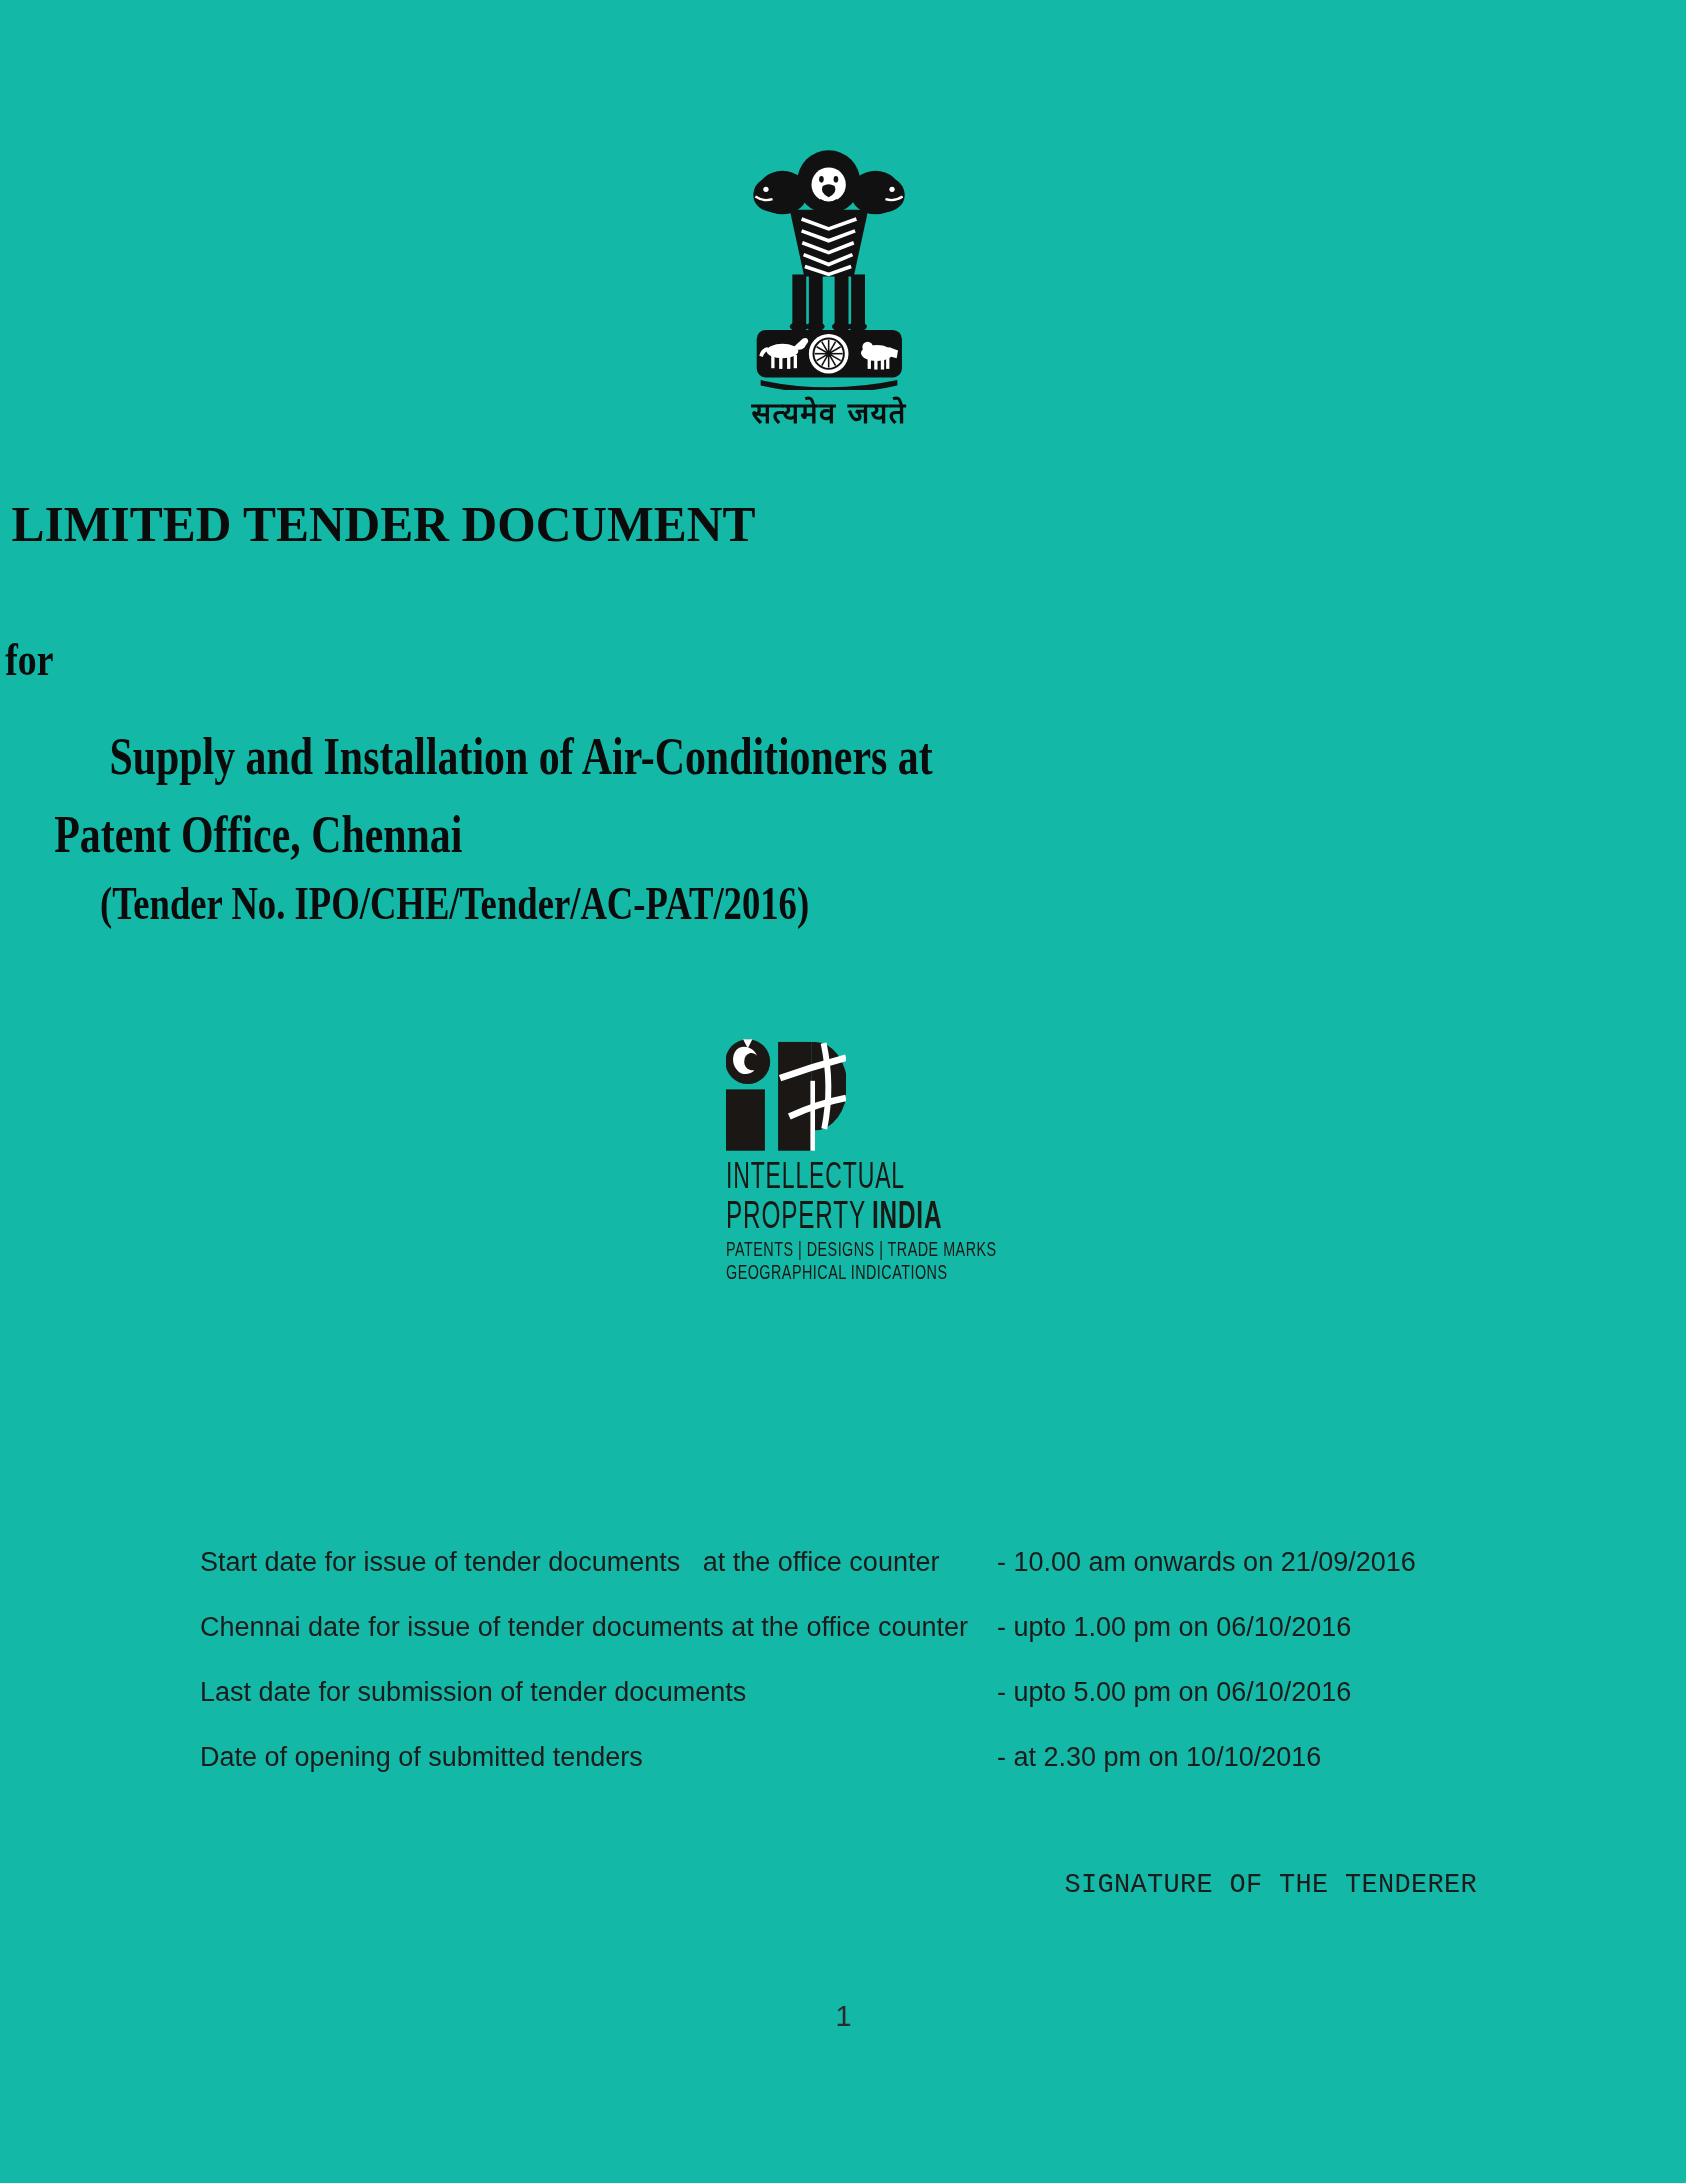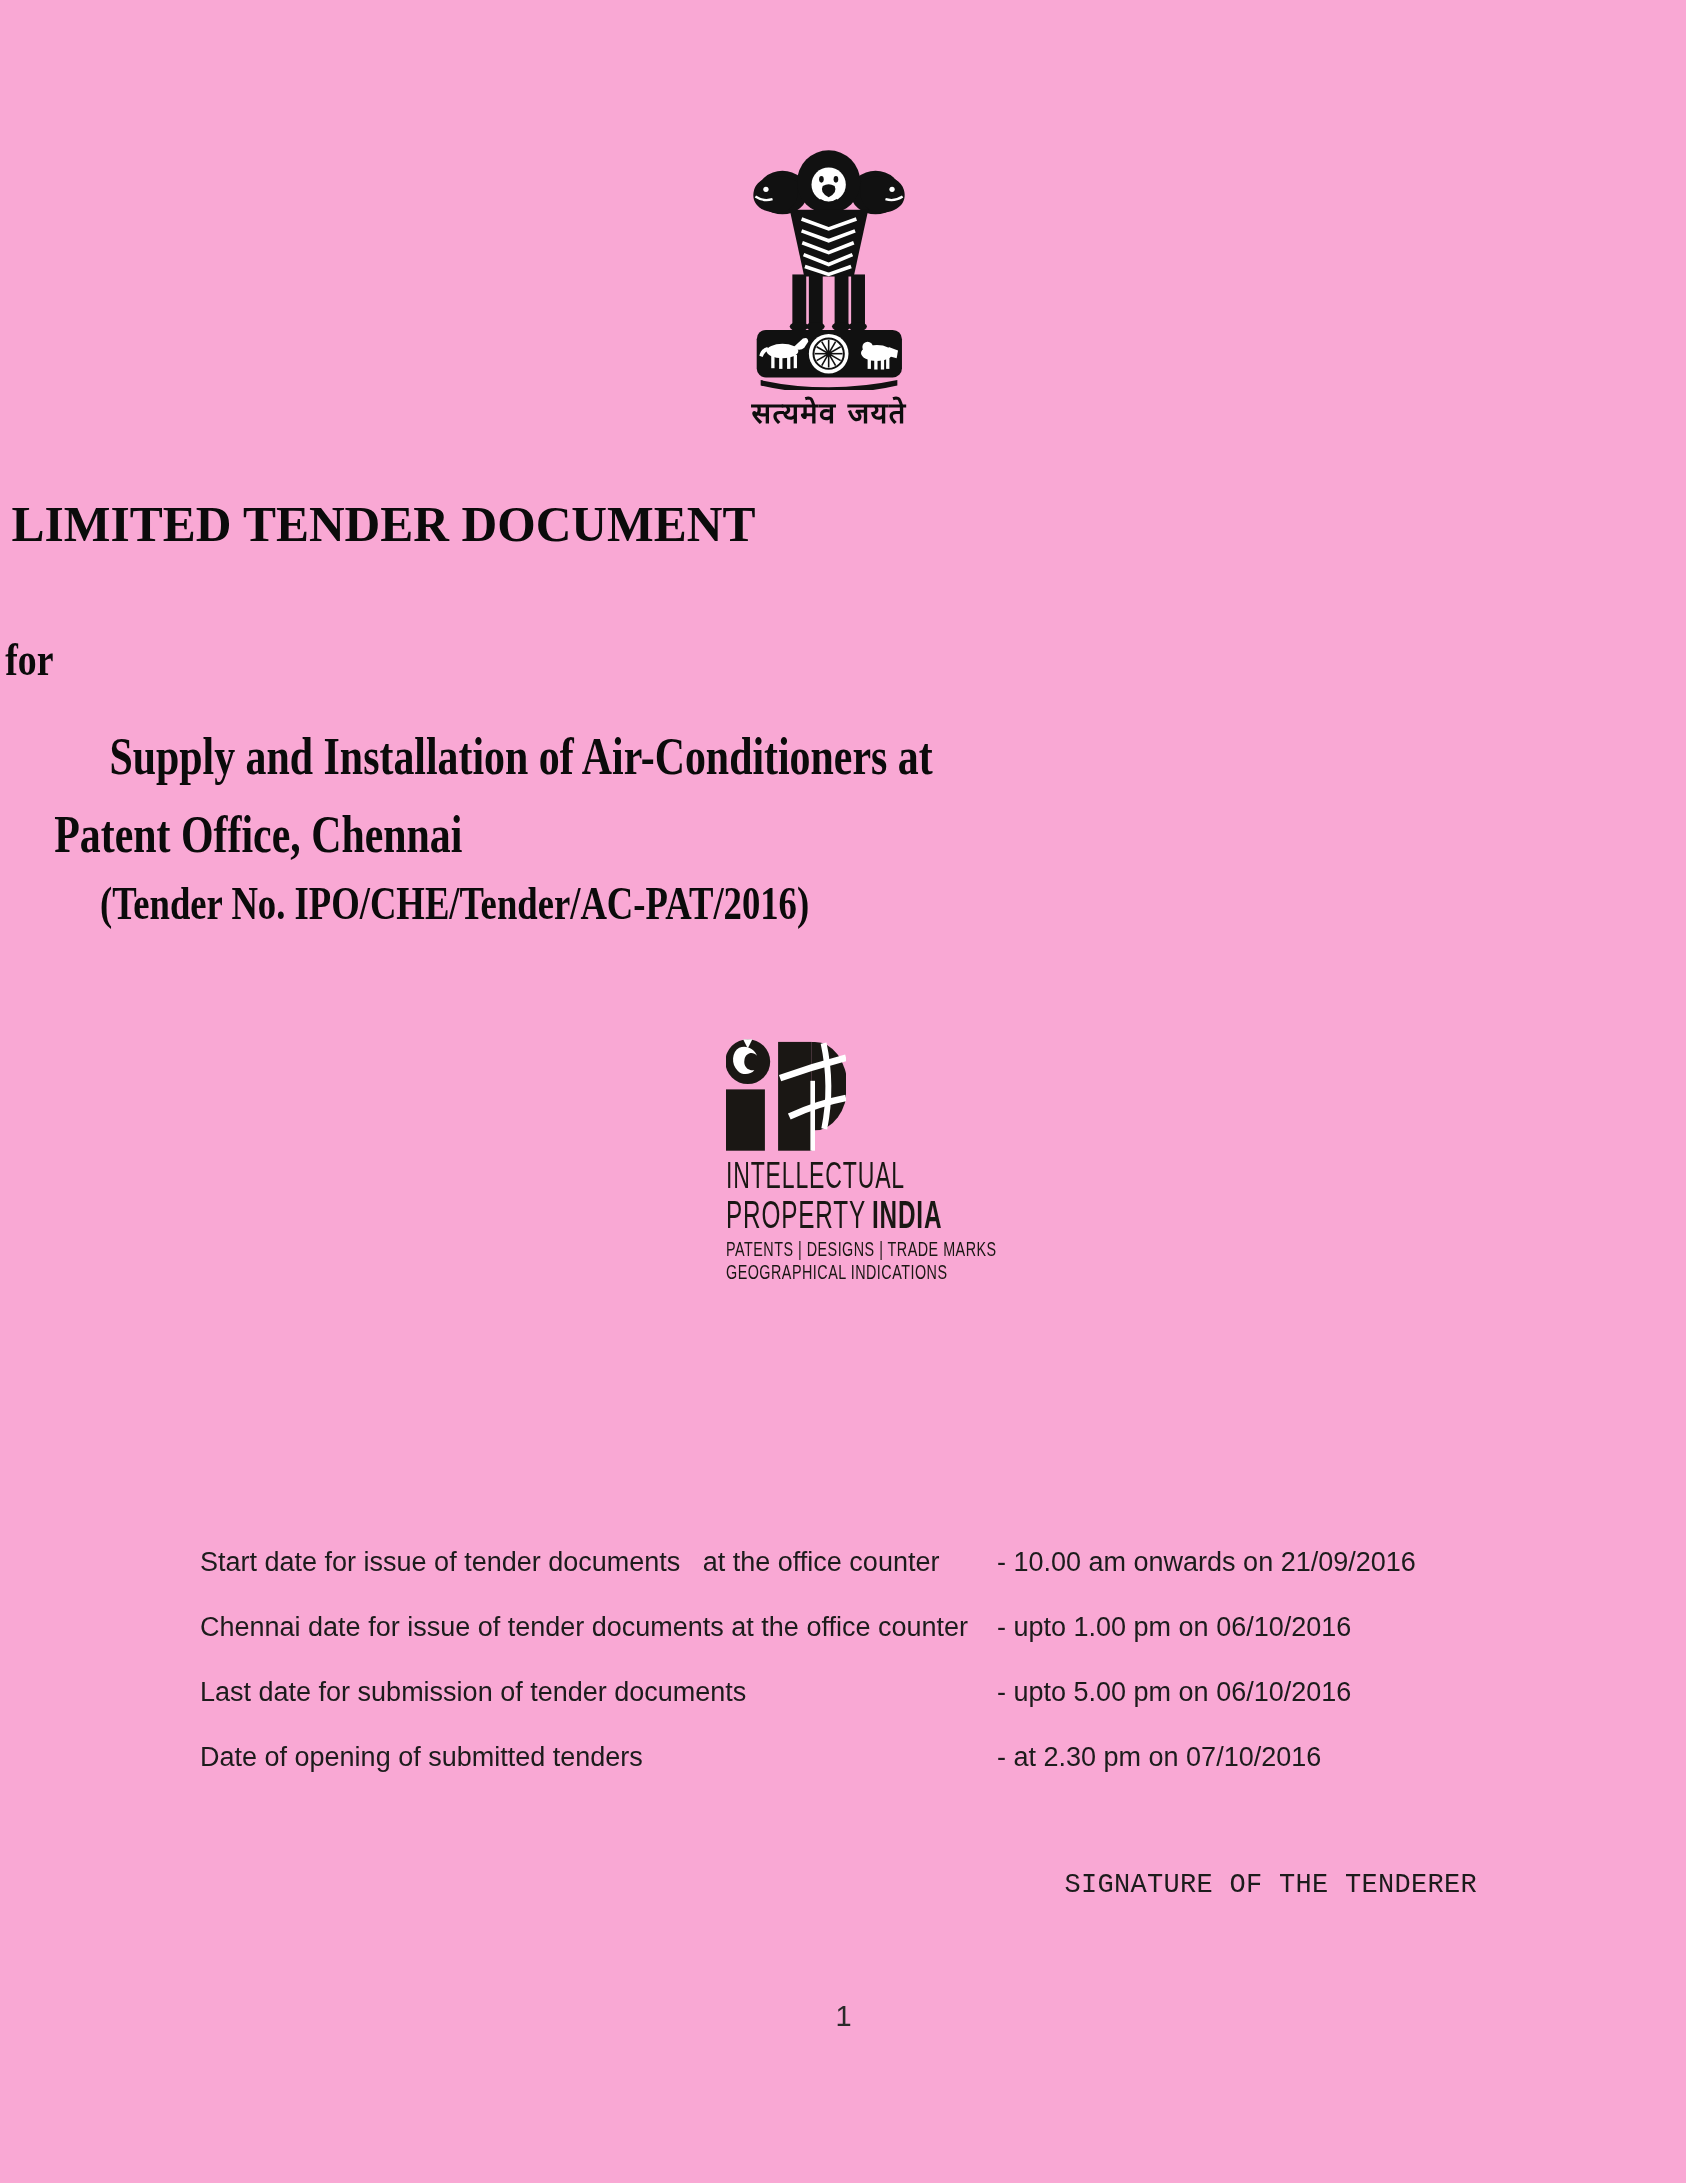--- a/index.html
+++ b/index.html
@@ -1,19 +1,19 @@
 <!DOCTYPE html>
 <html style="font-size:10.6px"><head>
 <meta charset="utf-8">
 <style>
   * { margin:0; padding:0; box-sizing:border-box; }
   html,body { background:#888; }
   .page {
     position:relative; width:1687px; height:2183px;
-    background:#f9a8d4; margin:0 auto; overflow:hidden;
+    background:#14b8a6; margin:0 auto; overflow:hidden;
     font-family:"Liberation Sans","DejaVu Sans",sans-serif;
     color:#1f1f1f;
   }
   
   .emblem-wrap { position:absolute; left:718px; top:149px; width:222px; text-align:center; }
   .emblem-svg { display:block; width:222px; height:241px; }
   .motto {
     position:absolute; left:718px; top:392px; width:222px; text-align:center;
     font-family:"DejaVu Sans",sans-serif; font-weight:bold; font-size:29px; color:#0d0d0d;
     letter-spacing:1.3px; white-space:pre;
@@ -210,21 +210,21 @@
     <div class="sched-row">
       <span class="sched-label">Chennai date for issue of tender documents at the office counter</span>
       <span class="sched-value">- upto 1.00 pm on 06/10/2016</span>
     </div>
     <div class="sched-row">
       <span class="sched-label">Last date for submission of tender documents</span>
       <span class="sched-value">- upto 5.00 pm on 06/10/2016</span>
     </div>
     <div class="sched-row">
       <span class="sched-label">Date of opening of submitted tenders</span>
-      <span class="sched-value">- at 2.30 pm on 07/10/2016</span>
+      <span class="sched-value">- at 2.30 pm on 10/10/2016</span>
     </div>
   </div>
 
   <div class="signature">SIGNATURE OF THE TENDERER</div>
 
   <div class="page-number">1</div>
 
 </div>
 
 

